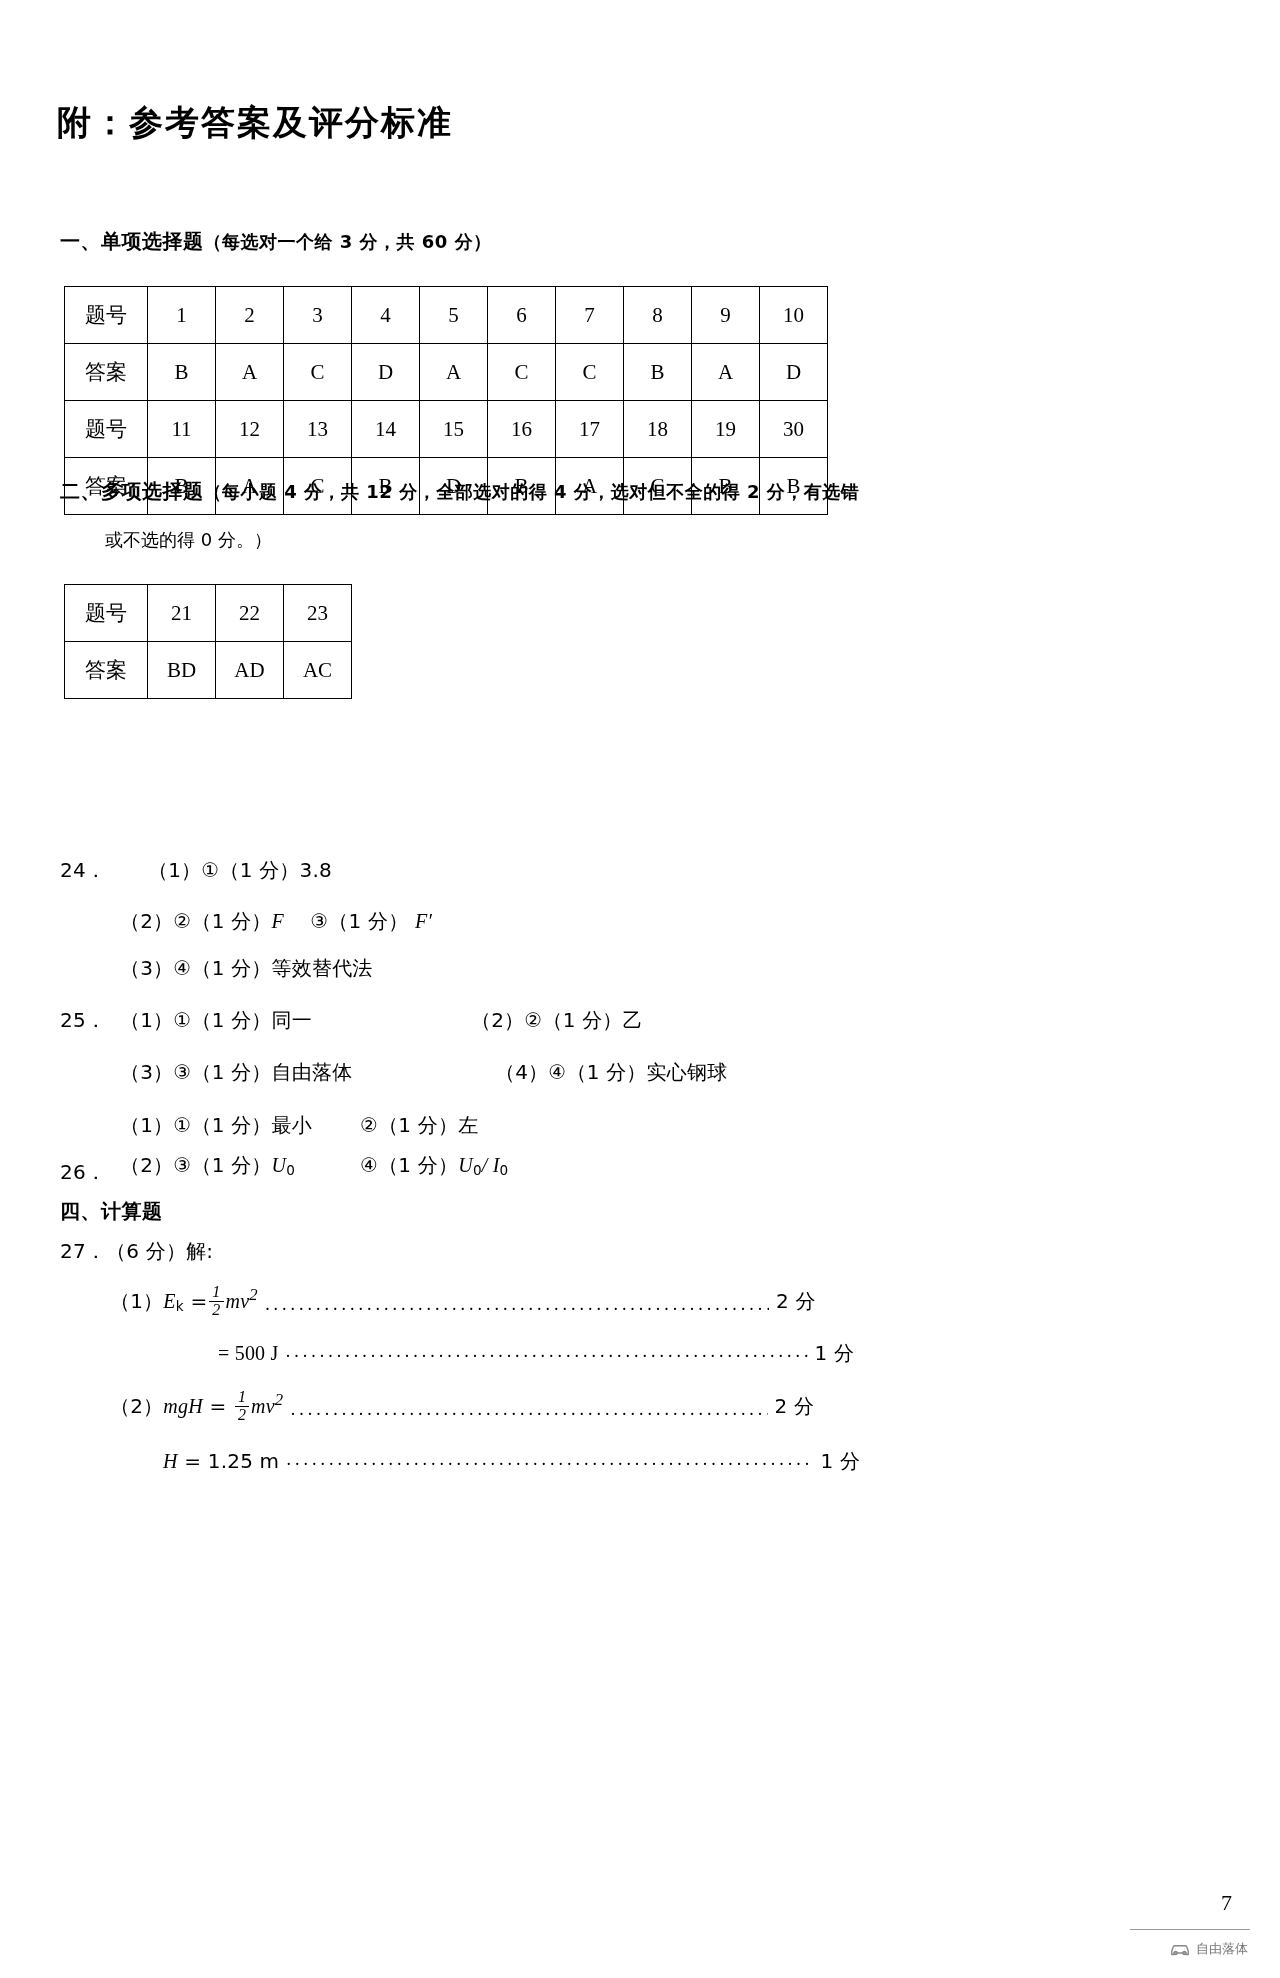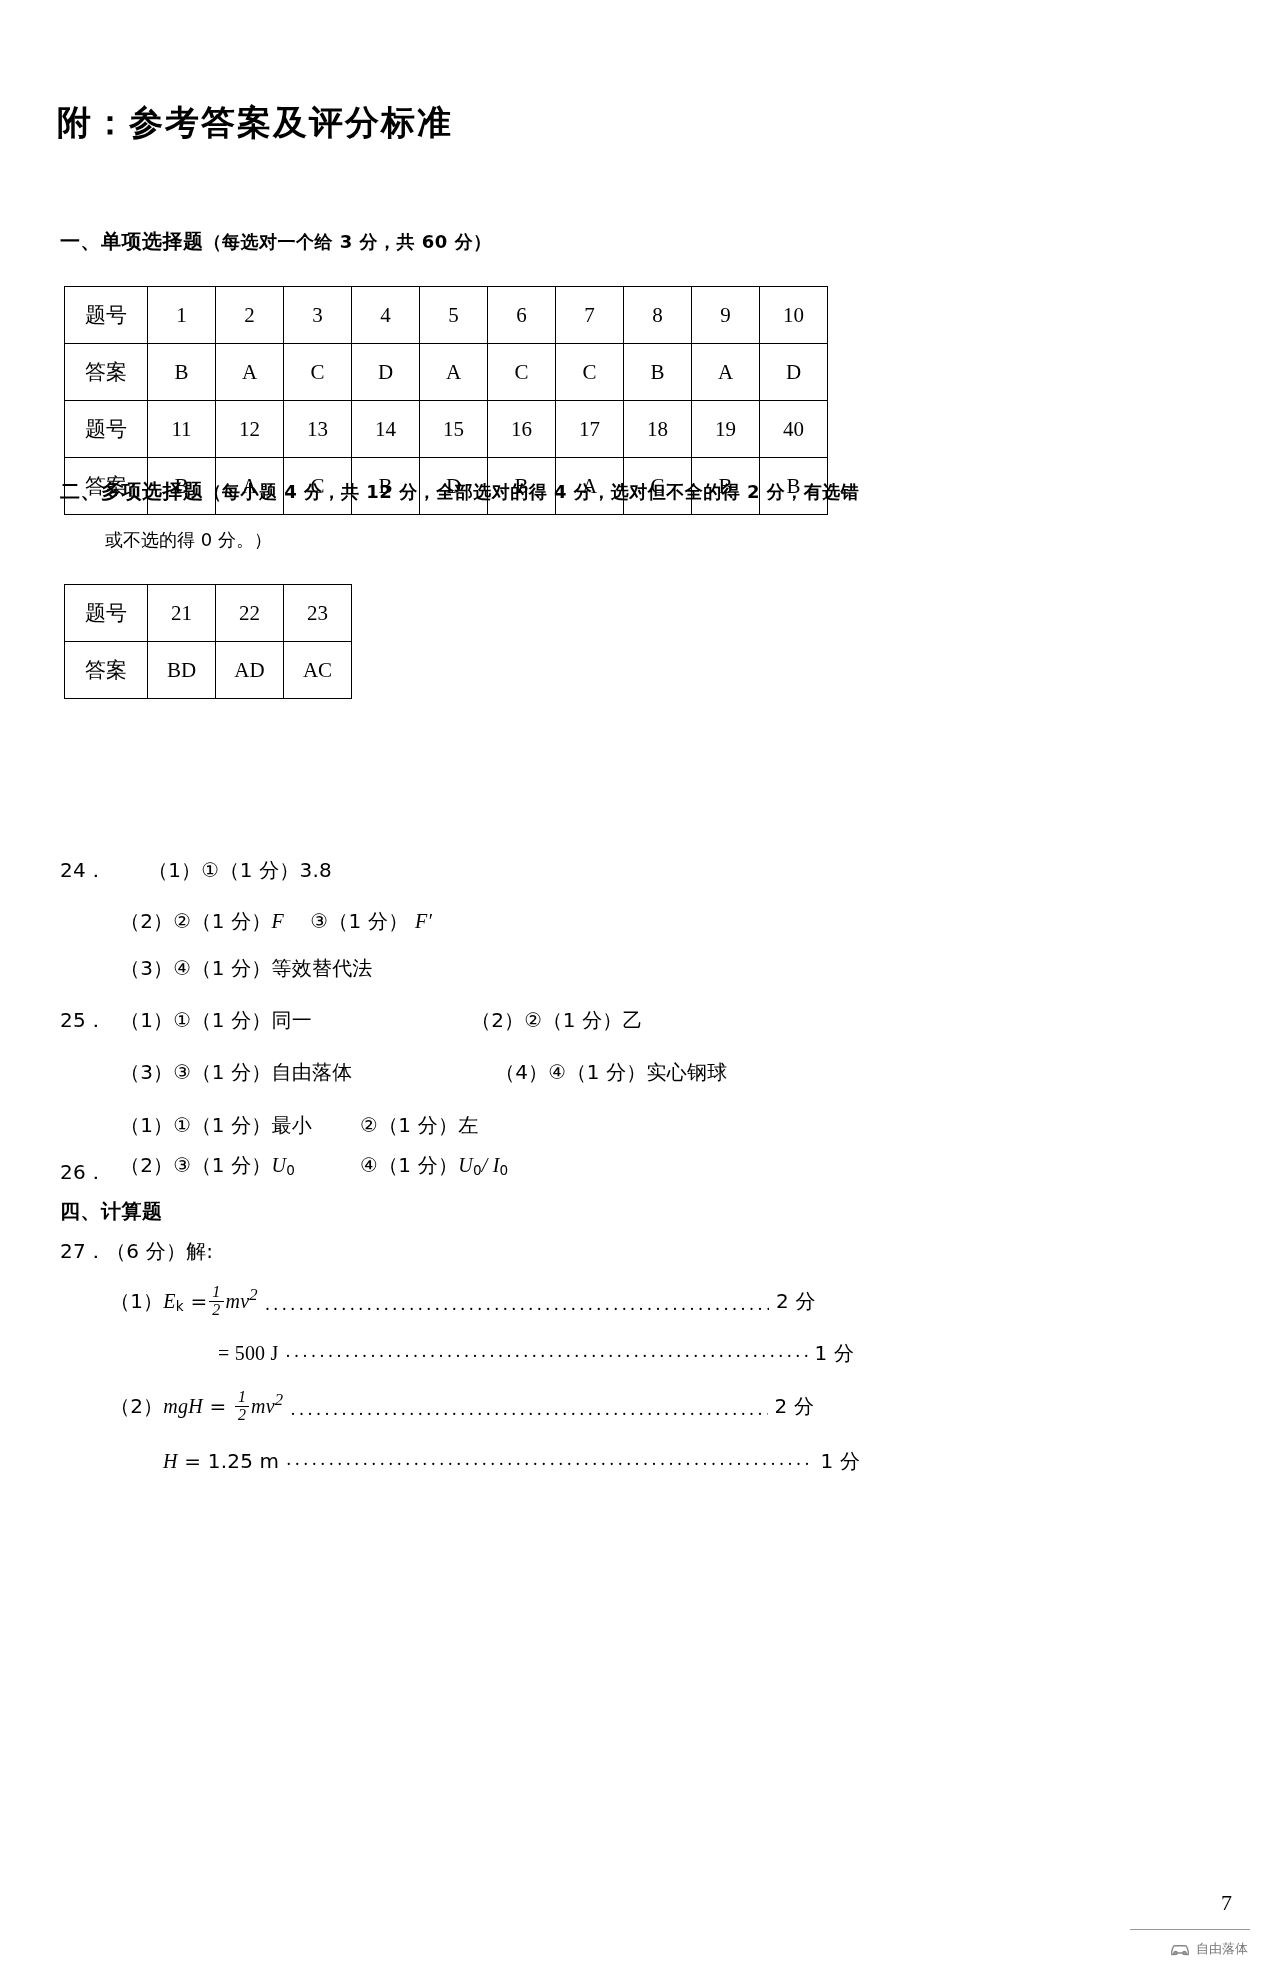--- a/index.html
+++ b/index.html
@@ -236,21 +236,21 @@
         <td class="lbl">题号</td>
         <td class="cell">11</td>
         <td class="cell">12</td>
         <td class="cell">13</td>
         <td class="cell">14</td>
         <td class="cell">15</td>
         <td class="cell">16</td>
         <td class="cell">17</td>
         <td class="cell">18</td>
         <td class="cell">19</td>
-        <td class="cell">40</td>
+        <td class="cell">30</td>
       </tr>
       <tr>
         <td class="lbl">答案</td>
         <td class="cell">B</td>
         <td class="cell">A</td>
         <td class="cell">C</td>
         <td class="cell">B</td>
         <td class="cell">D</td>
         <td class="cell">B</td>
         <td class="cell">A</td>

